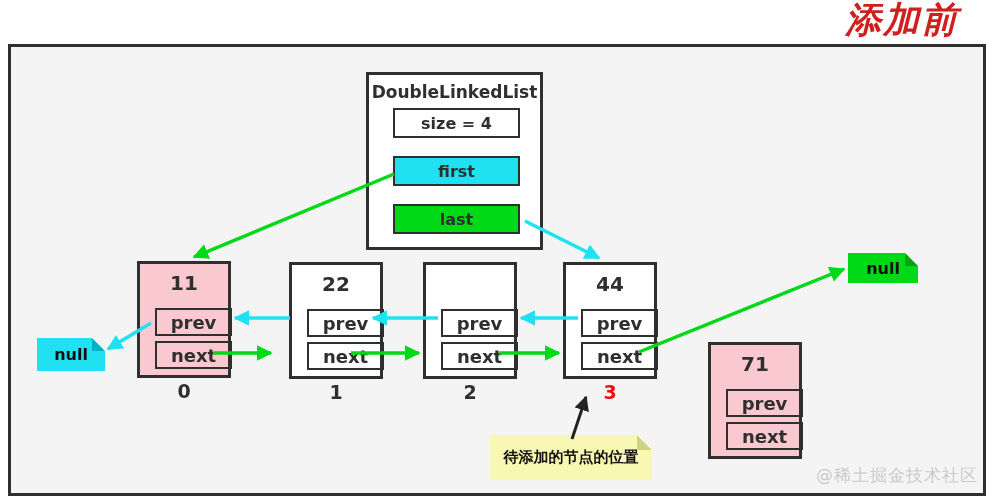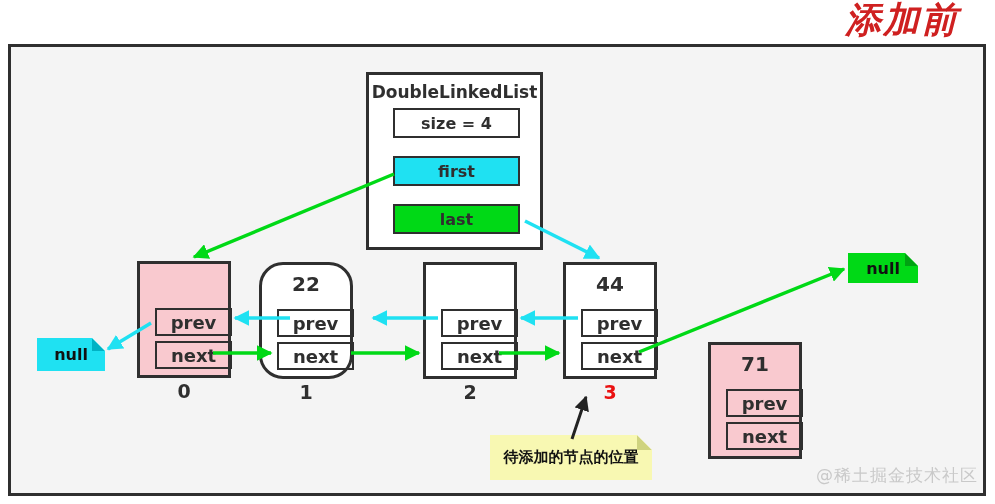--- a/index.html
+++ b/index.html
@@ -113,25 +113,26 @@
 
   <div class="dll-box">
     <div class="dll-title">DoubleLinkedList</div>
     <div class="dll-field dll-size">size = 4</div>
     <div class="dll-field dll-first">first</div>
     <div class="dll-field dll-last">last</div>
   </div>
 
   <div id="nodes-layer">
       <div class="node highlight" style="left: 126px; top: 214px;">
+        <div class="node-value">11</div>
         <div class="pointer-field pointer-prev">prev</div>
         <div class="pointer-field pointer-next">next</div>
         <div class="node-index" style="color: rgb(47, 47, 47);">0</div>
       </div>
-      <div class="node" style="left: 248px; top: 215px; border-radius: 24px;">
+      <div class="node" style="left: 278px; top: 215px;">
         <div class="node-value">22</div>
         <div class="pointer-field pointer-prev">prev</div>
         <div class="pointer-field pointer-next">next</div>
         <div class="node-index" style="color: rgb(47, 47, 47);">1</div>
       </div>
       <div class="node" style="left: 412px; top: 215px;">
         <div class="pointer-field pointer-prev">prev</div>
         <div class="pointer-field pointer-next">next</div>
         <div class="node-index" style="color: rgb(47, 47, 47);">2</div>
       </div>

